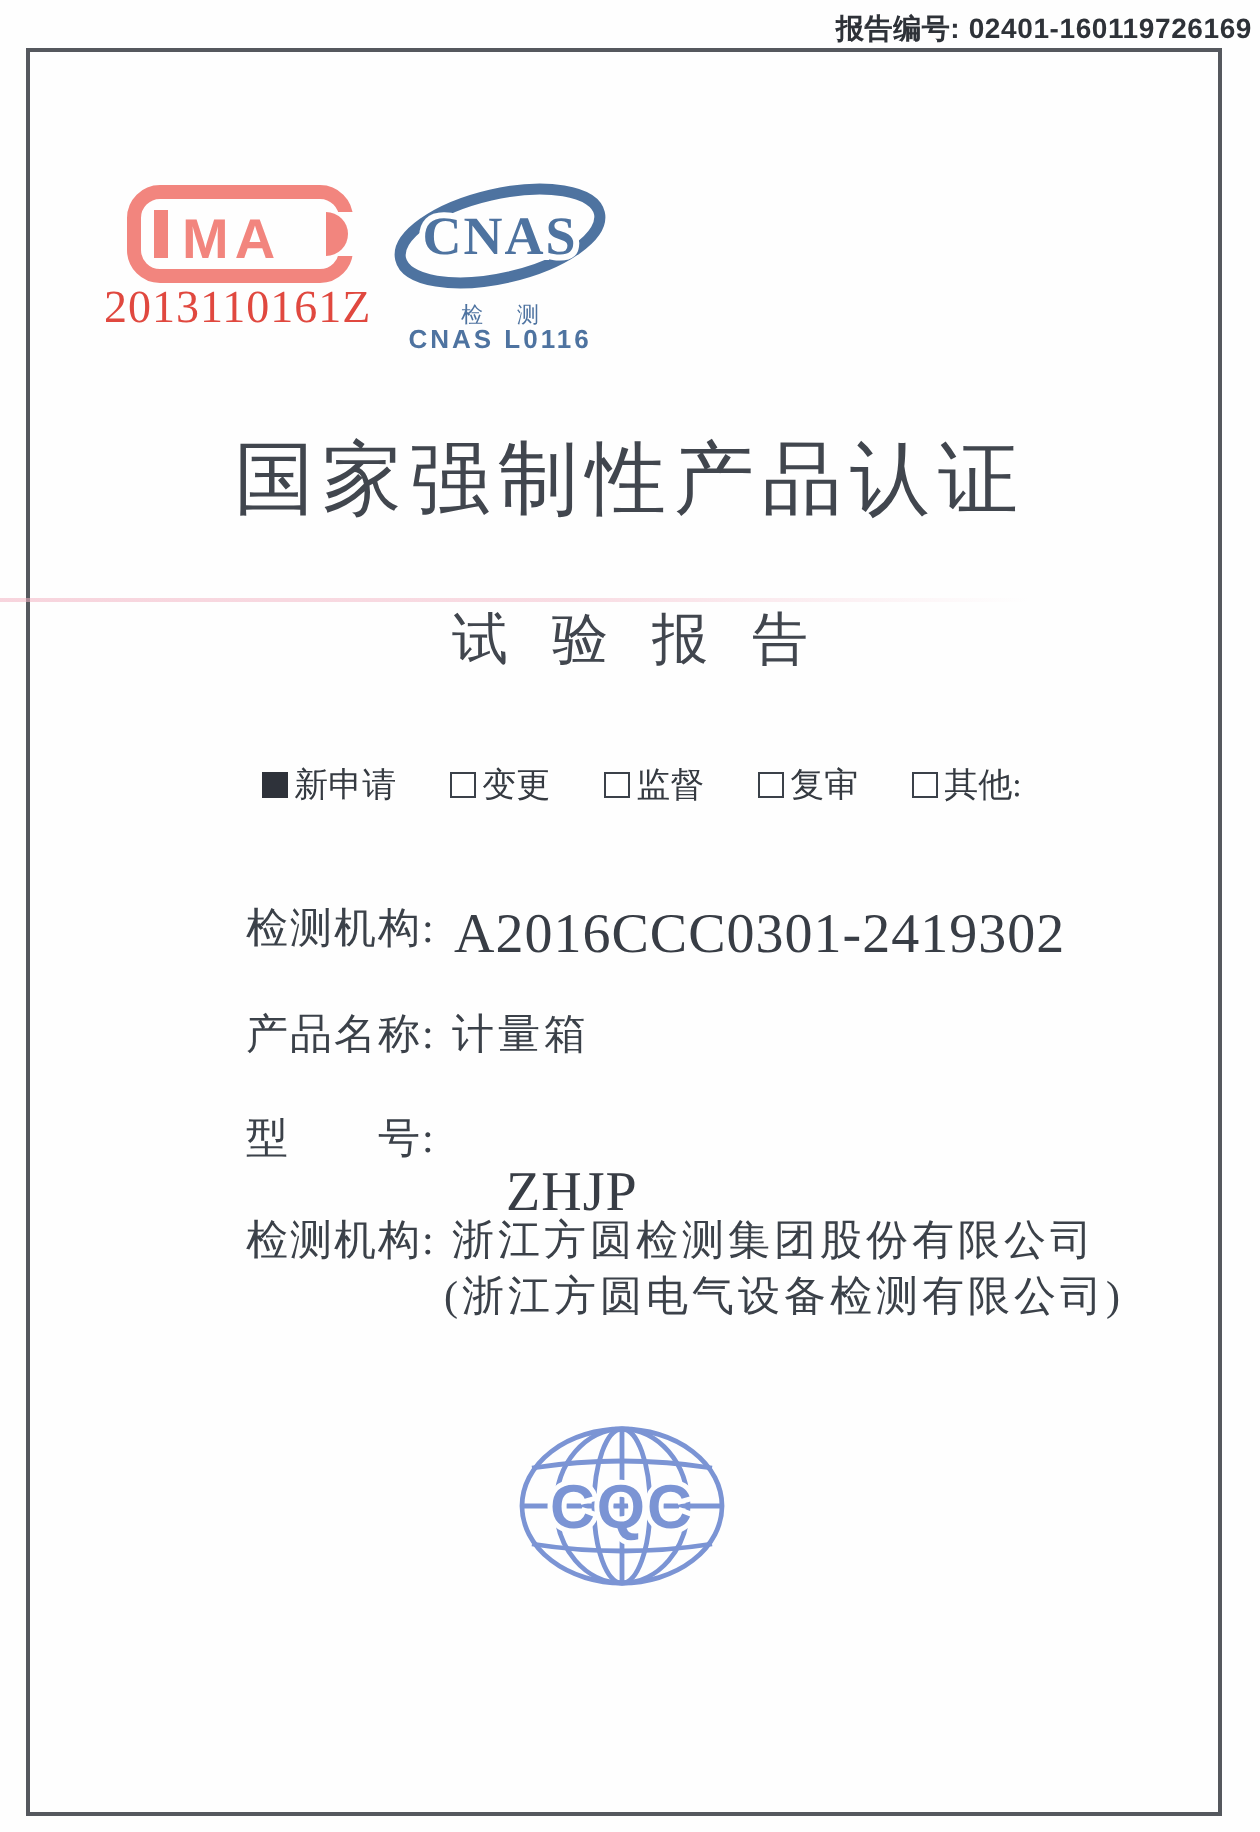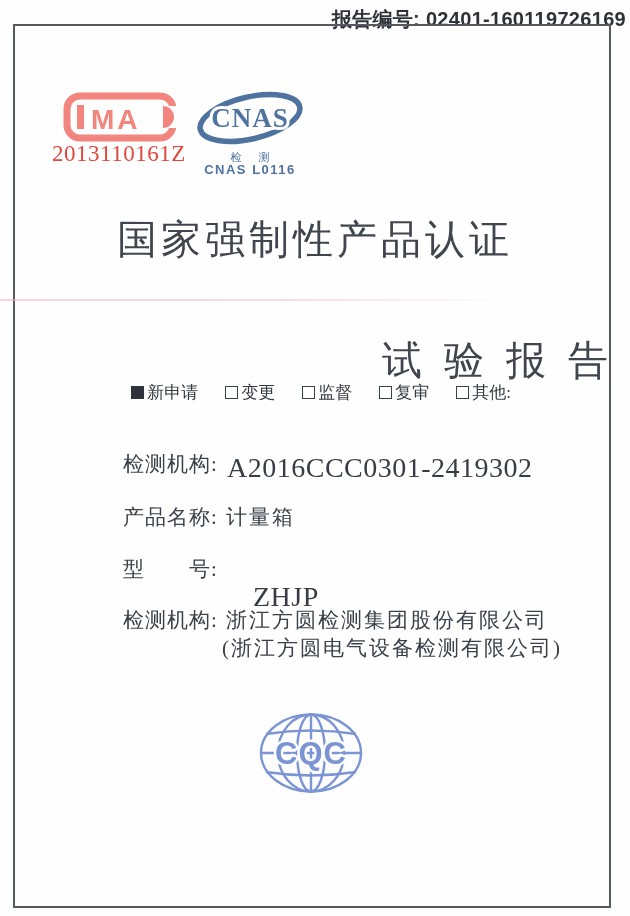--- a/index.html
+++ b/index.html
@@ -11,21 +11,21 @@
     position:absolute;left:13px;top:24px;width:594px;height:880px;
     border:2px solid #55585e;background:transparent;
   }
   .scan-line{
     position:absolute;left:0;top:299px;width:515px;height:2px;
     background:linear-gradient(to right,rgba(242,178,194,.55) 0%,rgba(242,178,194,.45) 55%,rgba(242,178,194,0) 100%);
   }
   .report-no{
     position:absolute;top:6px;right:4px;
     font-family:"Liberation Sans","DejaVu Sans",sans-serif;
-    font-size:20px;font-weight:600;color:#2e3238;letter-spacing:.3px;
+    font-size:14px;font-weight:600;color:#2e3238;letter-spacing:.3px;
   }
   
   .cma-logo{position:absolute;left:63px;top:92px;}
   .cma-number{
     position:absolute;left:52px;top:141px;width:126px;text-align:right;
     font-size:23px;color:#e0483f;letter-spacing:.5px;
   }
   .cnas-logo{position:absolute;left:195px;top:88px;}
   .cnas-caption{
     position:absolute;left:195px;top:150px;width:110px;text-align:center;
@@ -37,22 +37,22 @@
     font-size:13px;color:#4e73a0;letter-spacing:1.5px;font-weight:600;
     font-family:"Liberation Sans","DejaVu Sans",sans-serif;
   }
   .cqc-logo{position:absolute;left:257px;top:711px;}
   
   .title-1{
     position:absolute;left:0;right:0;top:212px;text-align:center;
     font-size:40px;letter-spacing:4px;color:#41464e;font-weight:500;
   }
   .title-2{
-    position:absolute;left:0;right:0;top:301px;text-align:right;
-    font-size:40px;letter-spacing:22px;text-indent:22px;color:#41464e;font-weight:500;margin-top:32px;
+    position:absolute;left:0;right:0;top:301px;text-align:center;
+    font-size:28px;letter-spacing:22px;text-indent:22px;color:#41464e;font-weight:500;
   }
   
   .apply-row{
     position:absolute;left:0;right:0;top:381px;
     display:flex;justify-content:center;align-items:center;gap:15px;
     font-size:17px;color:#353a41;
   }
   .cb-item{display:flex;align-items:center;gap:3px;padding-left:12px;}
   .cb-box{width:13px;height:13px;border:1.5px solid #3b4149;box-sizing:border-box;background:#fff;}
   .cb-box.filled{background:#2e323a;border-color:#2e323a;}

